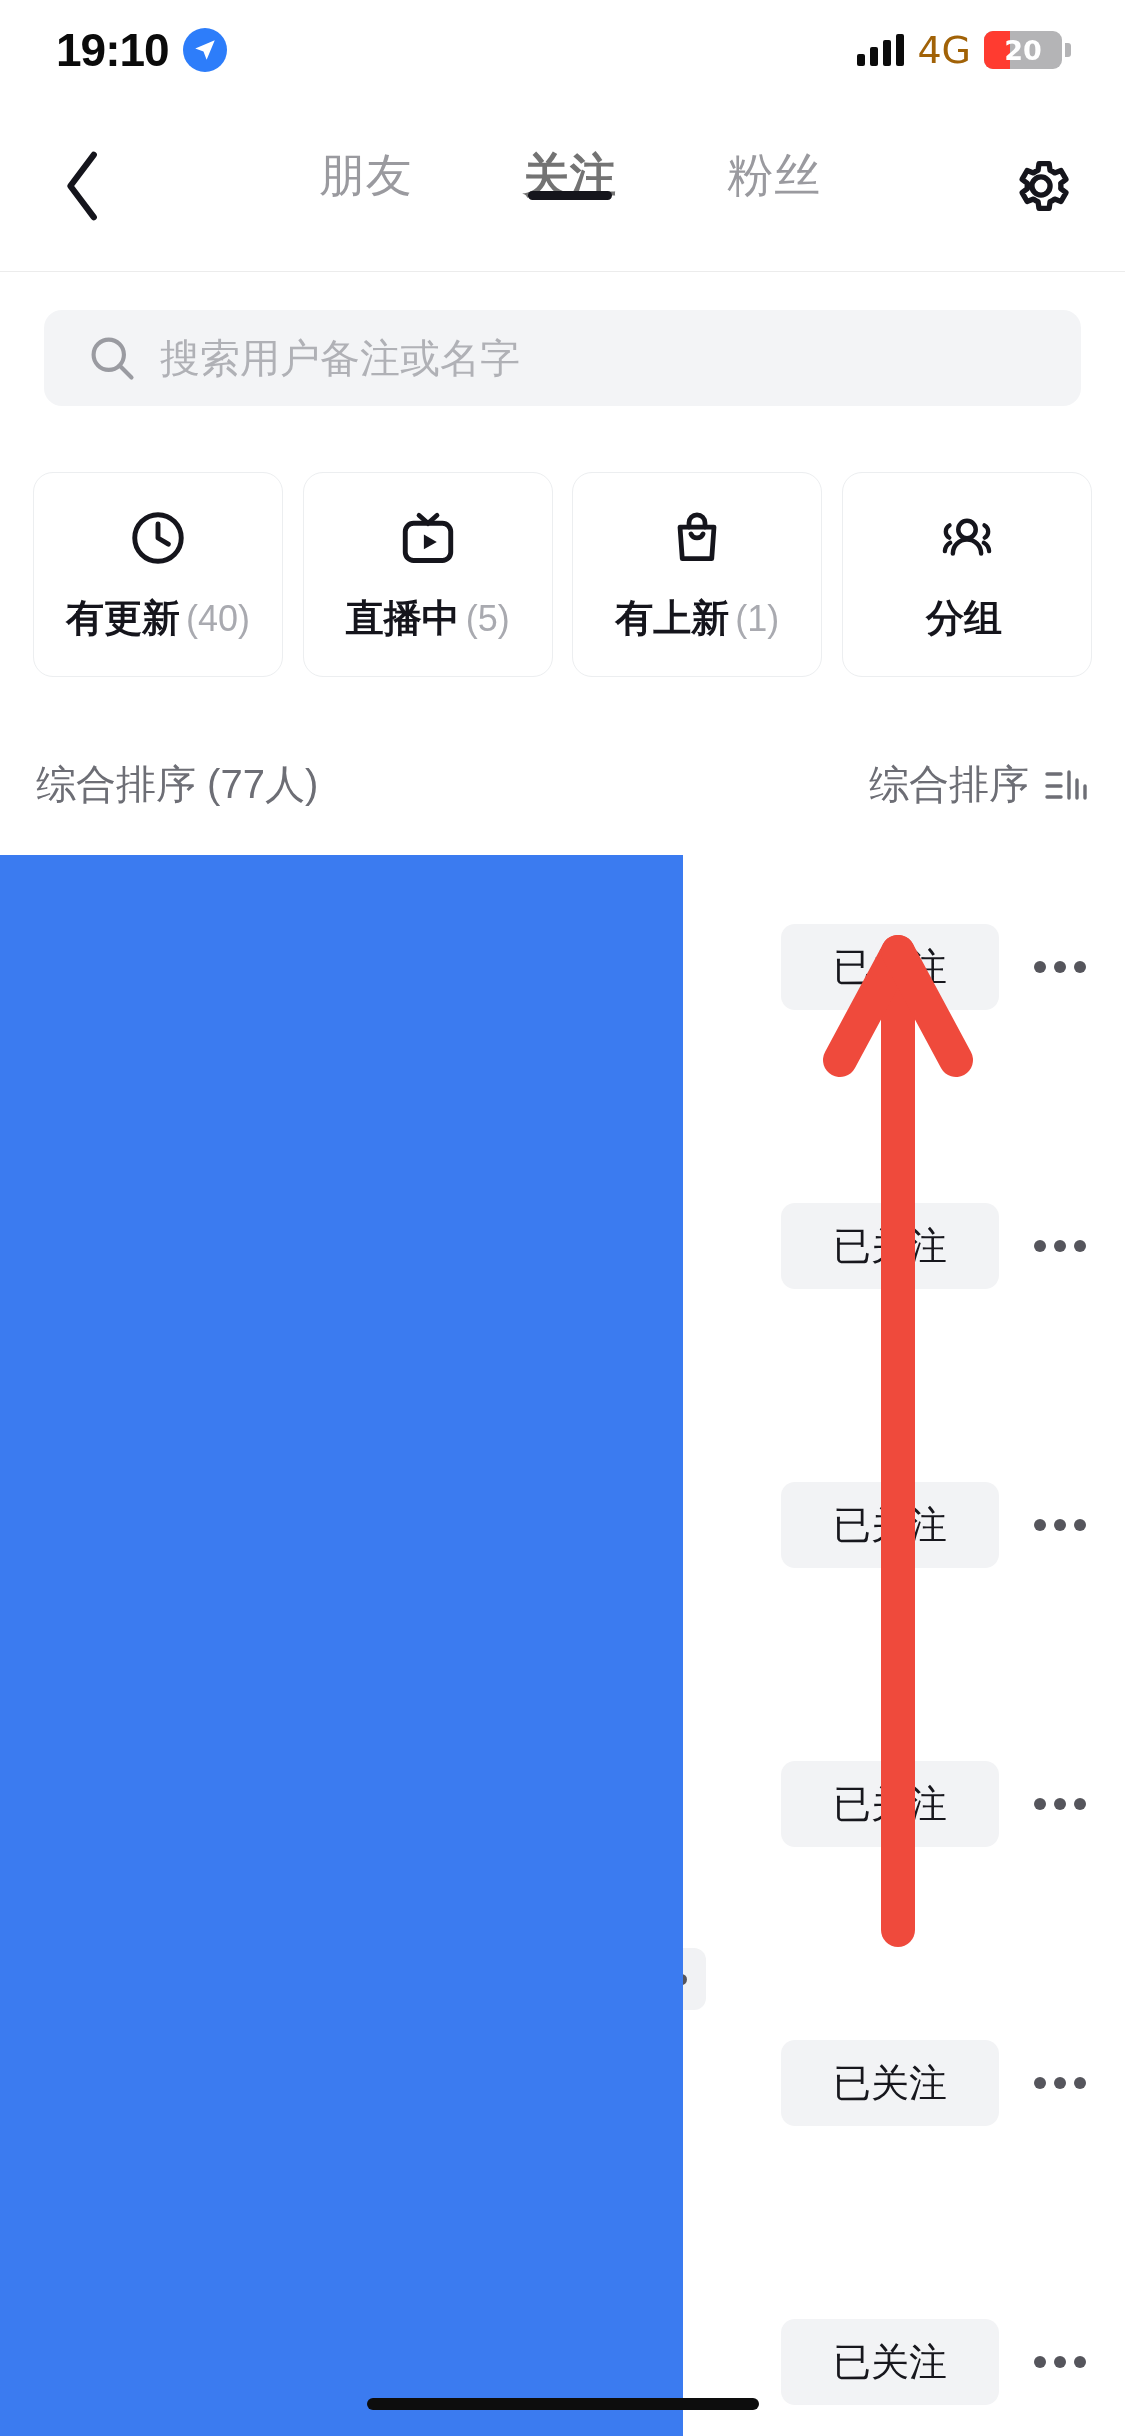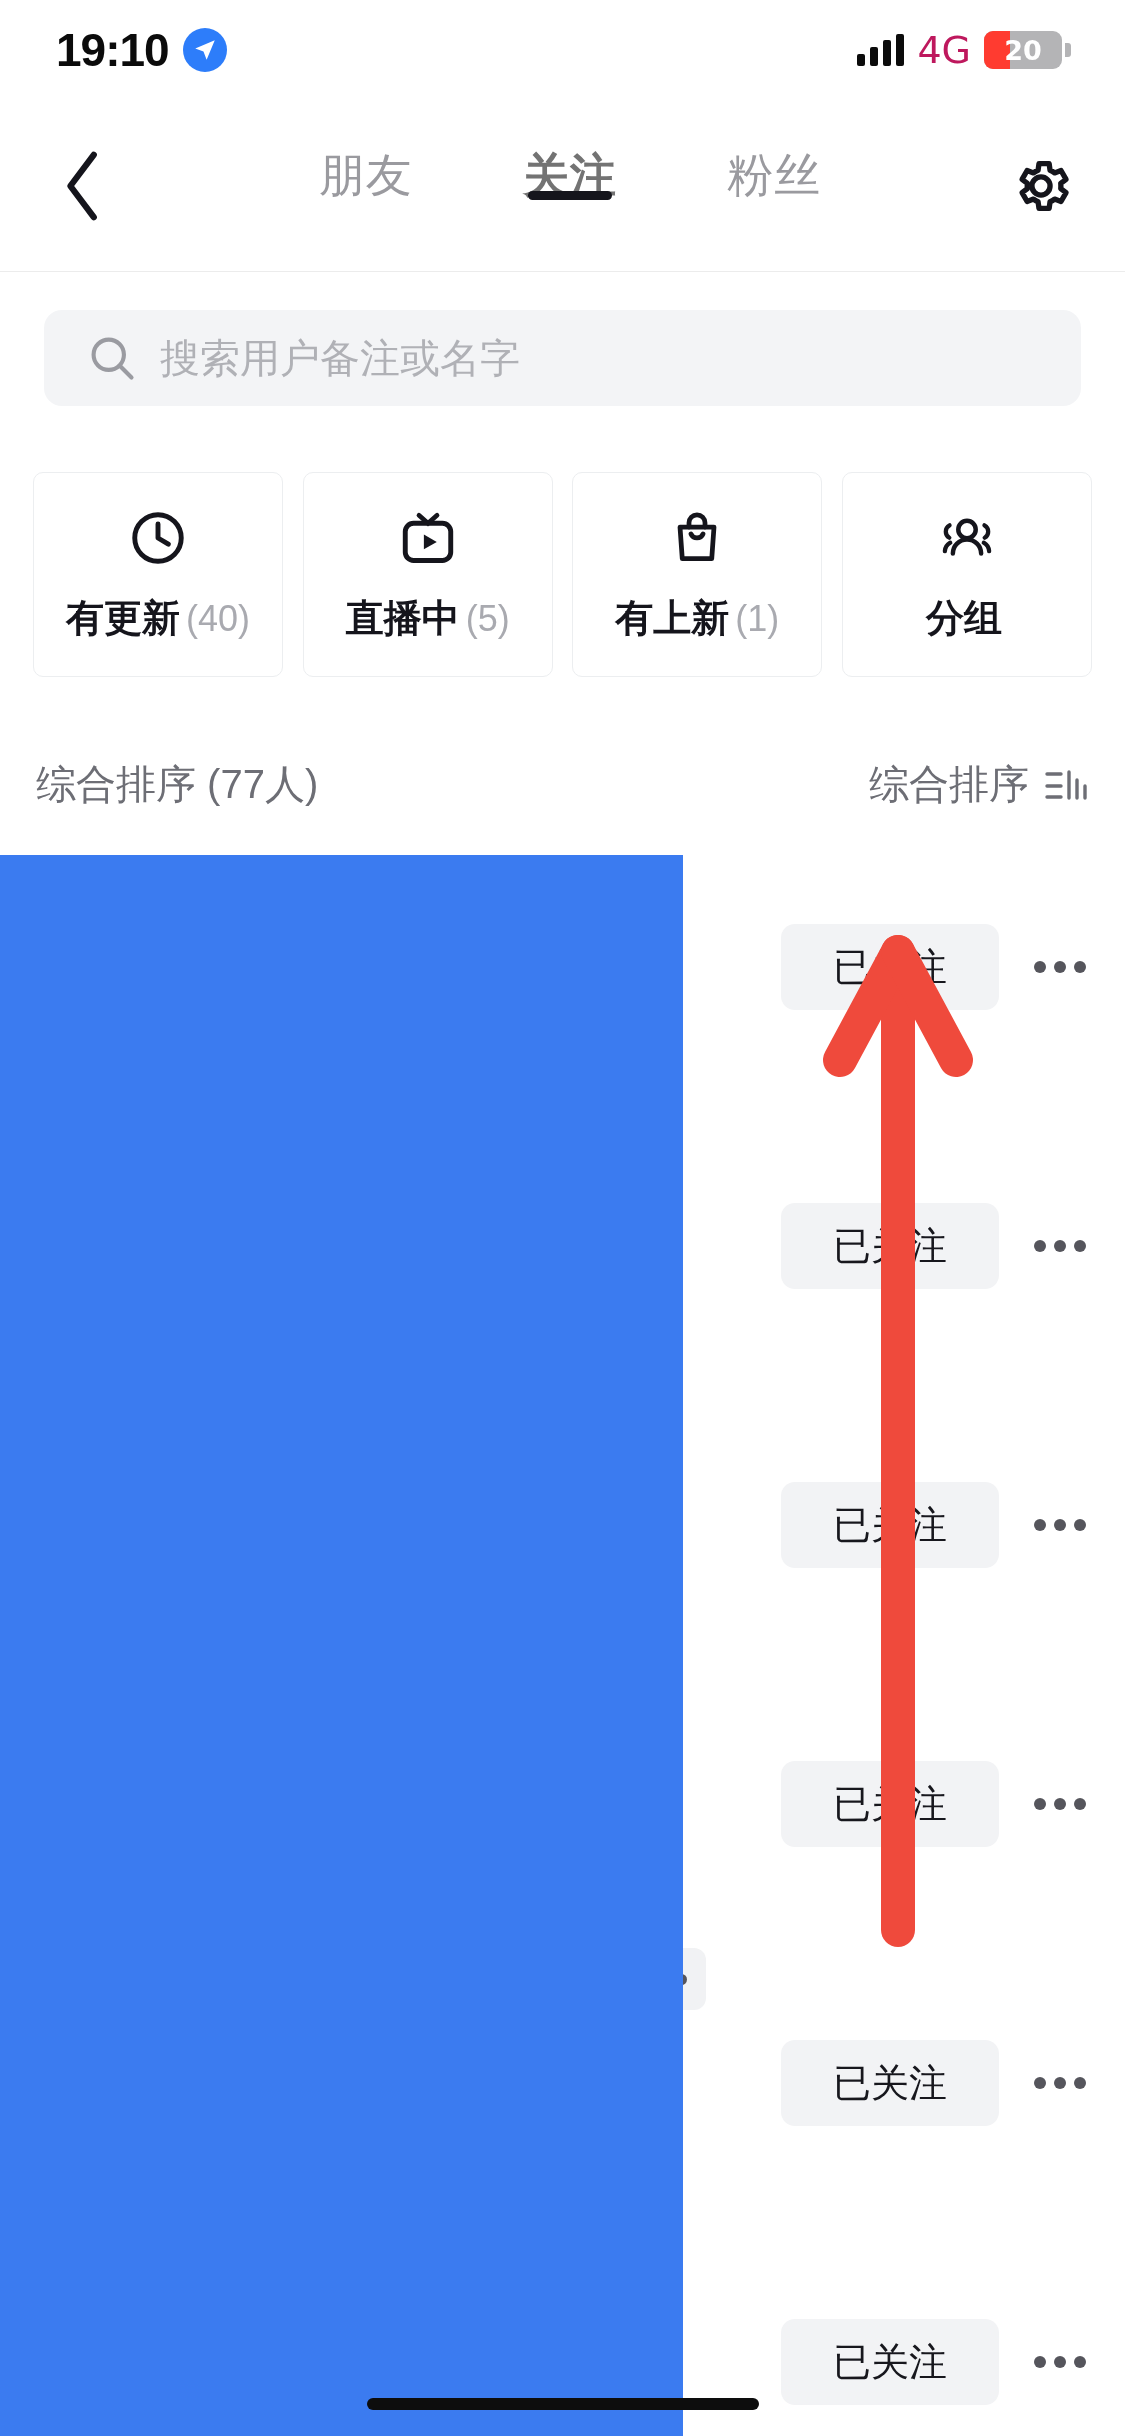--- a/index.html
+++ b/index.html
@@ -23,21 +23,21 @@
   .loc-badge{ width:44px; height:44px; border-radius:50%; background:#2d7dfa;
               display:flex; align-items:center; justify-content:center; }
   .loc-badge svg{ display:block; }
   .sb-right{ display:flex; align-items:center; gap:13px; }
   .sig{ display:flex; align-items:flex-end; gap:5px; height:32px; }
   .sig i{ display:block; width:8px; background:#0b0b0b; border-radius:2px; }
   .sig i:nth-child(1){ height:12px; }
   .sig i:nth-child(2){ height:19px; }
   .sig i:nth-child(3){ height:26px; }
   .sig i:nth-child(4){ height:32px; }
-  .net{ font-size:38px; font-weight:500; color:#be185d; font-family:"DejaVu Sans",sans-serif; }
+  .net{ font-size:38px; font-weight:500; color:#a16207; font-family:"DejaVu Sans",sans-serif; }
   .batt{ position:relative; width:78px; height:38px; border-radius:9px; background:#b4b4b6;
          display:flex; align-items:center; overflow:hidden; }
   .batt-fill{ position:absolute; left:0; top:0; bottom:0; width:26px; background:#ff3b30; }
   .batt-num{ position:relative; z-index:2; width:100%; text-align:center;
              font-size:27px; font-weight:600; color:#ffffff;
              font-family:"DejaVu Sans",sans-serif; }
   .batt-tip{ width:6px; height:14px; background:#b4b4b6; border-radius:0 3px 3px 0; margin-left:3px; }
   .batt-wrap{ display:flex; align-items:center; }
 
   
@@ -76,21 +76,21 @@
     padding-left:42px; gap:22px;
   }
   .search-ph{ font-size:40px; color:#b0b1b6; }
 
   
   .cards{
     position:absolute; top:472px; left:33px; width:1059px; height:205px;
     display:flex; justify-content:space-between;
   }
   .card{
-    width:250px; height:205px; border:1px solid #eceef0; border-radius:10px;
+    width:250px; height:205px; border:1px solid #eceef0; border-radius:20px;
     background:#fff; display:flex; flex-direction:column;
     align-items:center; justify-content:center; gap:22px;
   }
   .card-icon{ height:66px; display:flex; align-items:center; justify-content:center; }
   .card-label{ font-size:38px; color:#15151c; font-weight:600; white-space:nowrap; }
   .card-count{ font-size:36px; color:#a9aab0; font-weight:400; margin-left:6px; }
 
   
   .sec-head{
     position:absolute; top:740px; left:0; width:1125px; height:88px;

